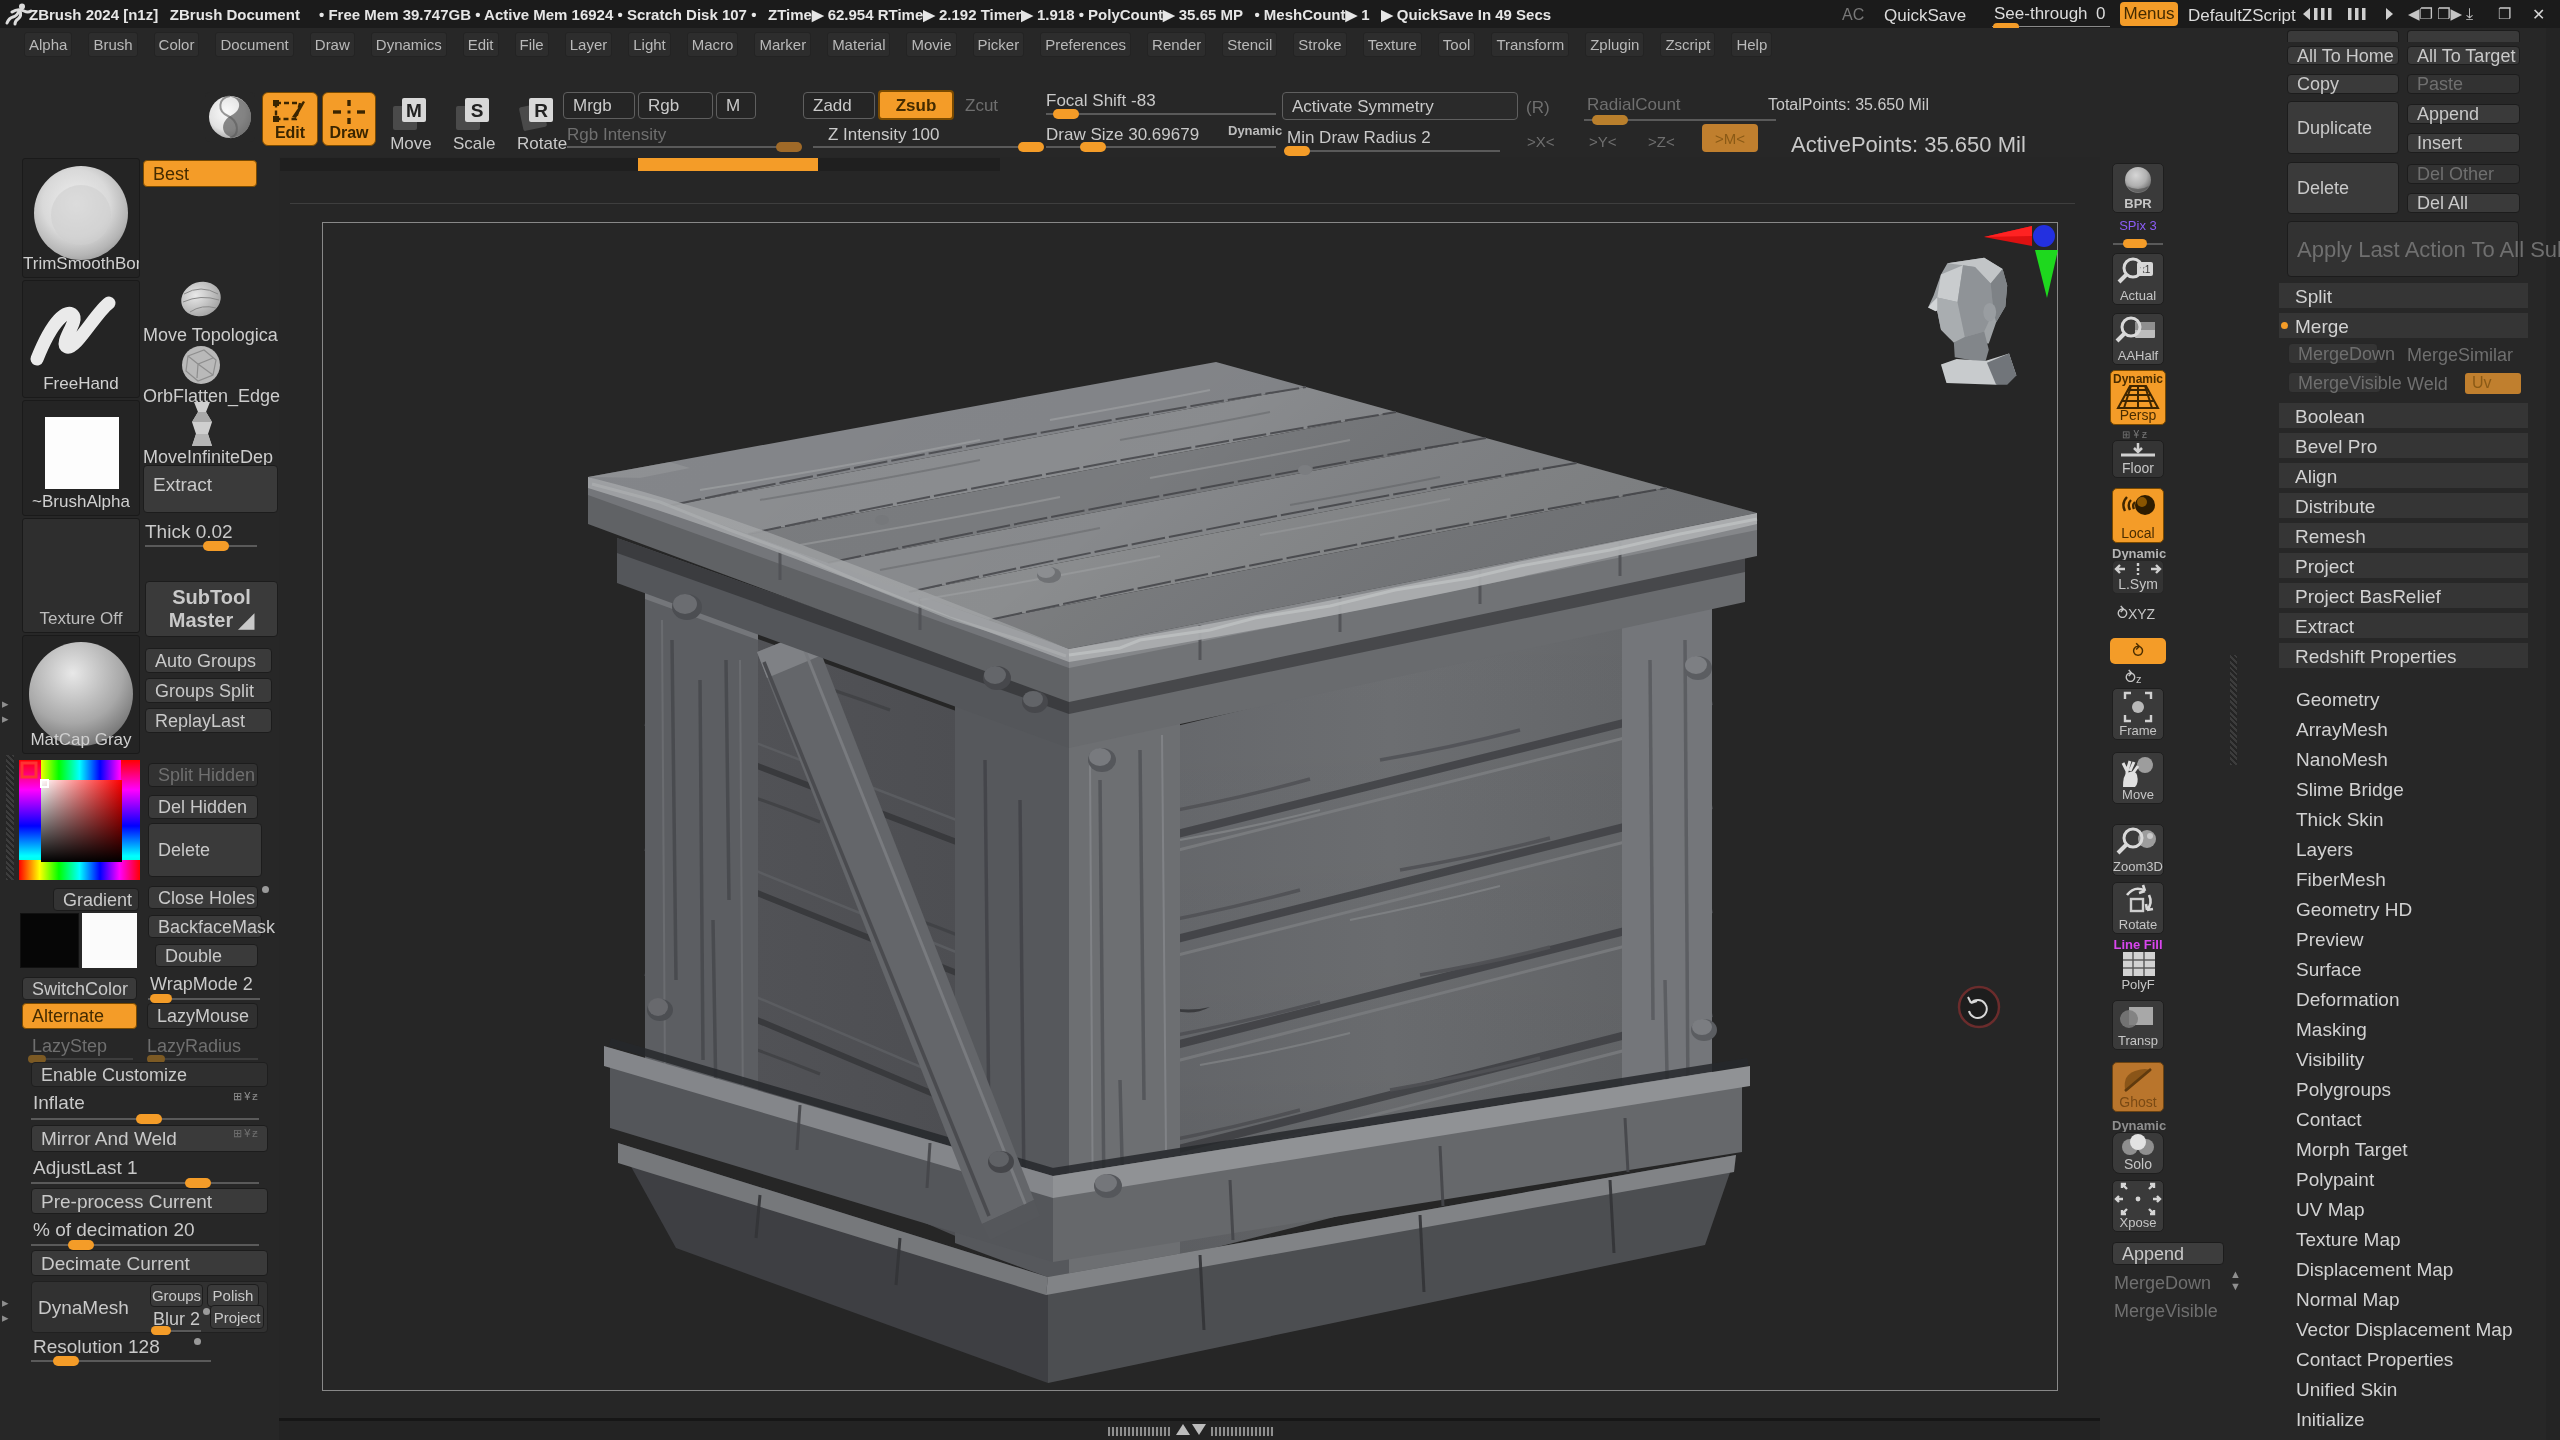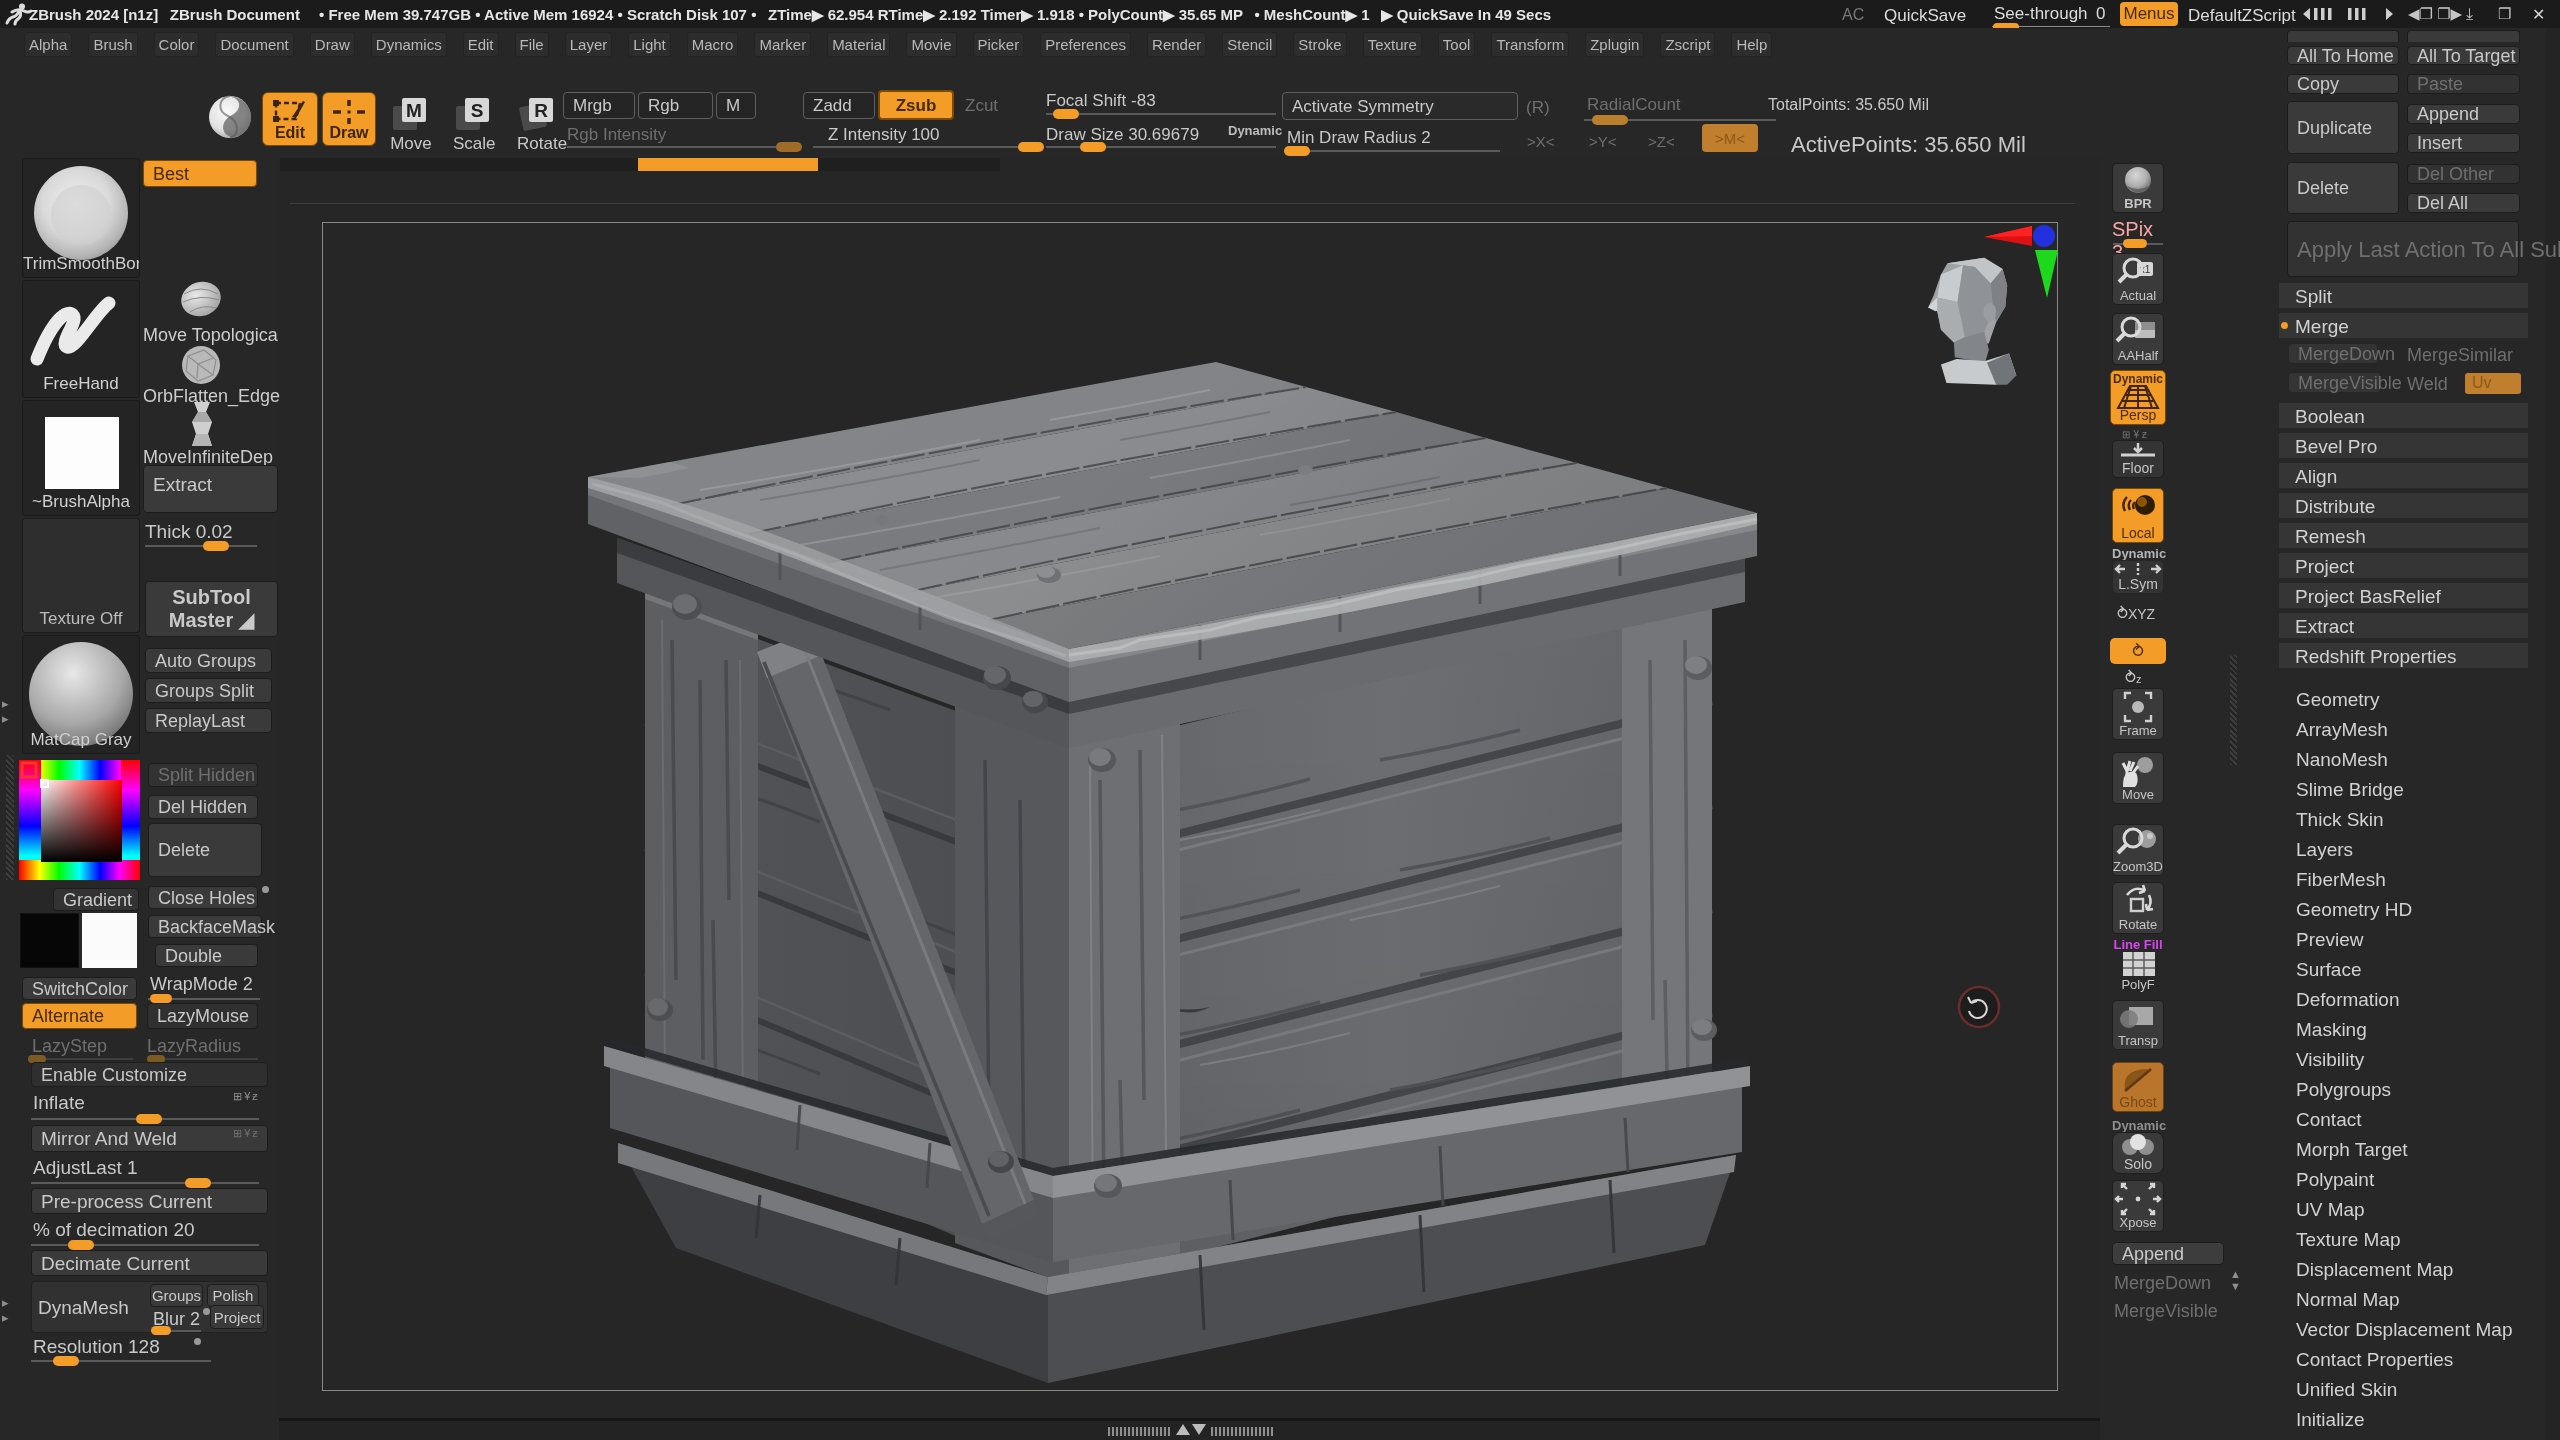--- a/index.html
+++ b/index.html
@@ -442,21 +442,21 @@
             <stop offset="0%" stop-color="#d6d6d6"></stop>
             <stop offset="55%" stop-color="#b0b0b0"></stop>
             <stop offset="100%" stop-color="#5f5f5f"></stop>
           </radialGradient>
         </defs>
         <circle cx="25" cy="16" r="13" fill="url(#bpr)"></circle>
         <path d="M14 22 a13 13 0 0 0 22 0 q-11 6 -22 0" fill="#4e4e4e" opacity="0.6"></path>
       </svg>
     <div class="slab" style="font-weight:bold;">BPR</div>
   </div>
-  <div class="abs" style="left:2112px;top:218px;width:52px;font-size:20px;color:#fca5a5;">SPix 3</div>
+  <div class="abs" style="left:2112px;top:218px;width:52px;text-align:center;font-size:13px;color:#8b5cf6;">SPix 3</div>
   <div class="sld" style="left:2113px;top:243px;width:50px;"></div>
   <div class="pill" style="left:2123px;top:239px;width:24px;height:9px;"></div>
   <div class="sbtn" style="top:253px;height:52px;">
     <svg width="50" height="36" viewBox="0 0 50 36">
         <rect x="24" y="8" width="16" height="14" fill="#d6d6d6" rx="2"></rect>
         <text x="32" y="19" font-size="10" text-anchor="middle" fill="#333" font-family="Liberation Sans">x1</text>
         <circle cx="20" cy="14" r="9" fill="none" stroke="#d9d9d9" stroke-width="3"></circle>
         <line x1="13" y1="21" x2="6" y2="28" stroke="#d9d9d9" stroke-width="4"></line>
       </svg>
     <div class="slab">Actual</div>

